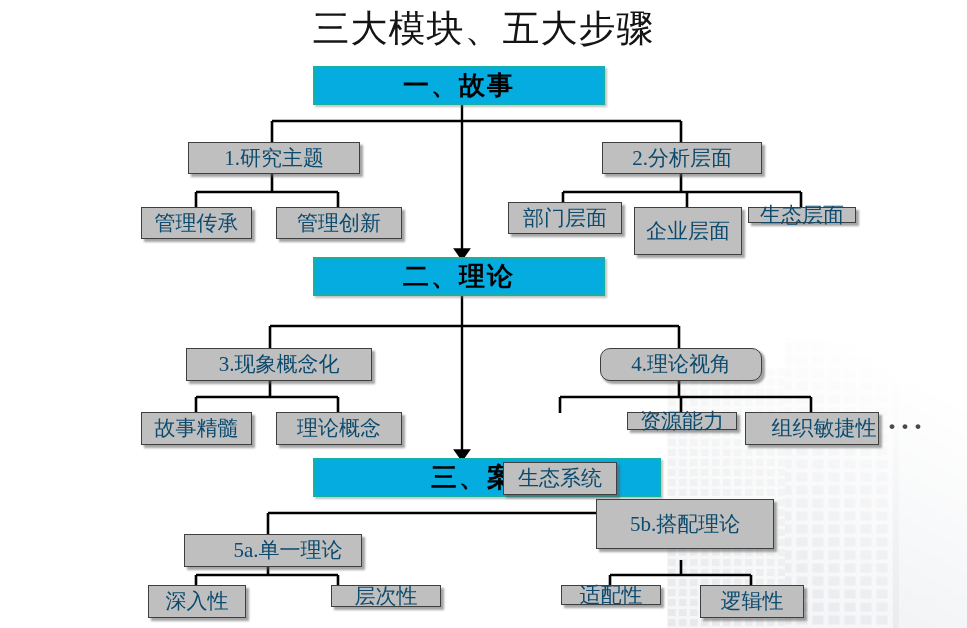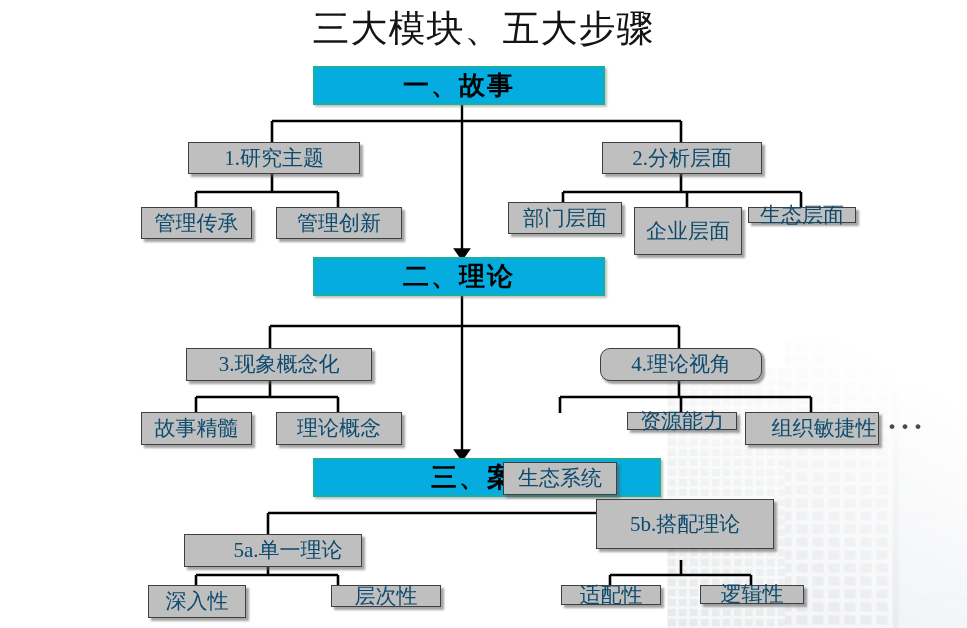--- a/index.html
+++ b/index.html
@@ -199,17 +199,17 @@
       <div class="node grey" style="left: 634px; top: 207px; width: 108px; height: 48px;">企业层面</div>
       <div class="node grey" style="left: 748px; top: 207px; width: 108px; height: 16px;">生态层面</div>
       <div class="node grey" style="left: 141px; top: 412px; width: 111px; height: 33px;">故事精髓</div>
       <div class="node grey" style="left: 276px; top: 412px; width: 126px; height: 33px;">理论概念</div>
       <div class="node grey" style="left: 503px; top: 428px; width: 114px; height: 33px; margin-top: 34px;">生态系统</div>
       <div class="node grey" style="left: 627px; top: 412px; width: 110px; height: 18px;">资源能力</div>
       <div class="node grey" style="left: 745px; top: 412px; width: 134px; height: 33px; padding-left: 24px;">组织敏捷性</div>
       <div class="node grey" style="left: 148px; top: 585px; width: 98px; height: 33px;">深入性</div>
       <div class="node grey" style="left: 285px; top: 585px; width: 110px; height: 22px; margin-left: 46px;">层次性</div>
       <div class="node grey" style="left: 561px; top: 585px; width: 100px; height: 20px;">适配性</div>
-      <div class="node grey" style="left: 700px; top: 585px; width: 104px; height: 19px;">逻辑性</div>
+      <div class="node grey" style="left: 700px; top: 585px; width: 104px; height: 33px;">逻辑性</div>
     </div>
 
   <div class="ellipsis" style="left: 887px; top: 411px;">···</div>
 </div>
 
 </body></html>

